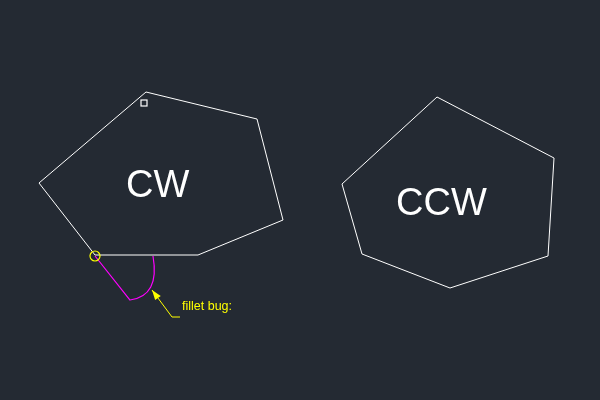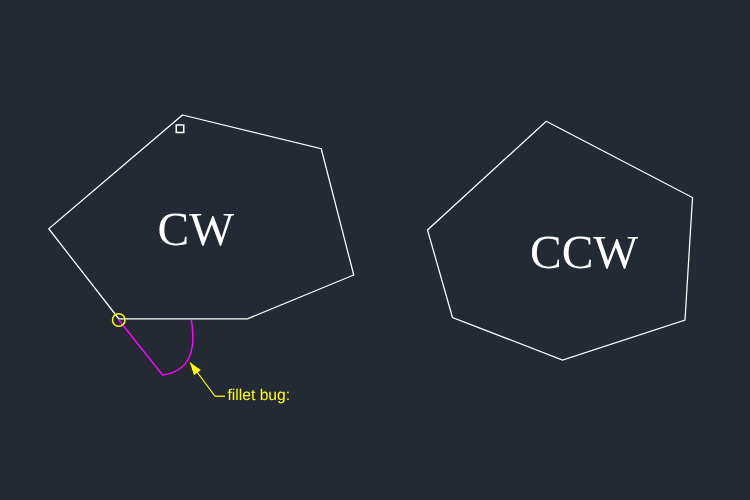--- a/index.html
+++ b/index.html
@@ -1,32 +1,32 @@
 <!DOCTYPE html>
 <html><head>
   <meta charset="utf-8">
   <style>
     html, body { margin: 0; padding: 0; }
     body { width: 600px; height: 400px; background: #242a33; overflow: hidden; position: relative; }
     svg { position: absolute; left: 0; top: 0; }
-    .label { position: absolute; color: #ffffff; font-family: Liberation Serif, serif; font-size: 38px; line-height: 1; }
+    .label { position: absolute; color: #ffffff; font-family: Liberation Sans, sans-serif; font-size: 38px; line-height: 1; }
     .note { position: absolute; color: #ffff00; font-family: "Liberation Sans", sans-serif; font-size: 12.5px; line-height: 16px; }
   </style>
 </head>
 <body>
 
 <svg width="600" height="400">
   <polygon id="cw-poly" fill="none" stroke="#ffffff" stroke-width="1" points="146,92 257,119 283,220 198,255 95,255 39,183"></polygon>
   <polygon id="ccw-poly" fill="none" stroke="#ffffff" stroke-width="1" points="437,97 554,158 548,256 450,288 362,254 342,184"></polygon>
   <rect id="start-square" fill="none" stroke-width="1.2" x="141" y="100" width="6" height="6" stroke="#ffffff"></rect>
   <path id="fillet-path" fill="none" stroke-width="1.2" d="M95,256 L130,300 Q160,296 153,256" stroke="#ff00ff"></path>
   <circle id="start-circle" fill="none" stroke-width="1.2" cx="95" cy="256" r="5" stroke="#ffff00"></circle>
   <line id="arrow-line" stroke-width="1" x1="172" y1="317" x2="152" y2="290" stroke="#ffff00"></line>
   <line id="arrow-tick" stroke-width="1" x1="172" y1="317" x2="180" y2="317" stroke="#ffff00"></line>
   <polygon id="arrow-head" points="152,290 160.76472568296398,295.95227550625737 155.13982532955075,300.1188683606375" fill="#ffff00"></polygon>
 </svg>
 
 <div class="label" style="left:126px; top:165px;">CW</div>
-<div class="label" style="left:424px; top:183px;">CCW</div>
+<div class="label" style="left:396px; top:183px;">CCW</div>
 
-<div class="note" style="left:182px; top:308px;">
+<div class="note" style="left:182px; top:298px;">
   <div>fillet bug:</div>
 </div>
 
 </body></html>

